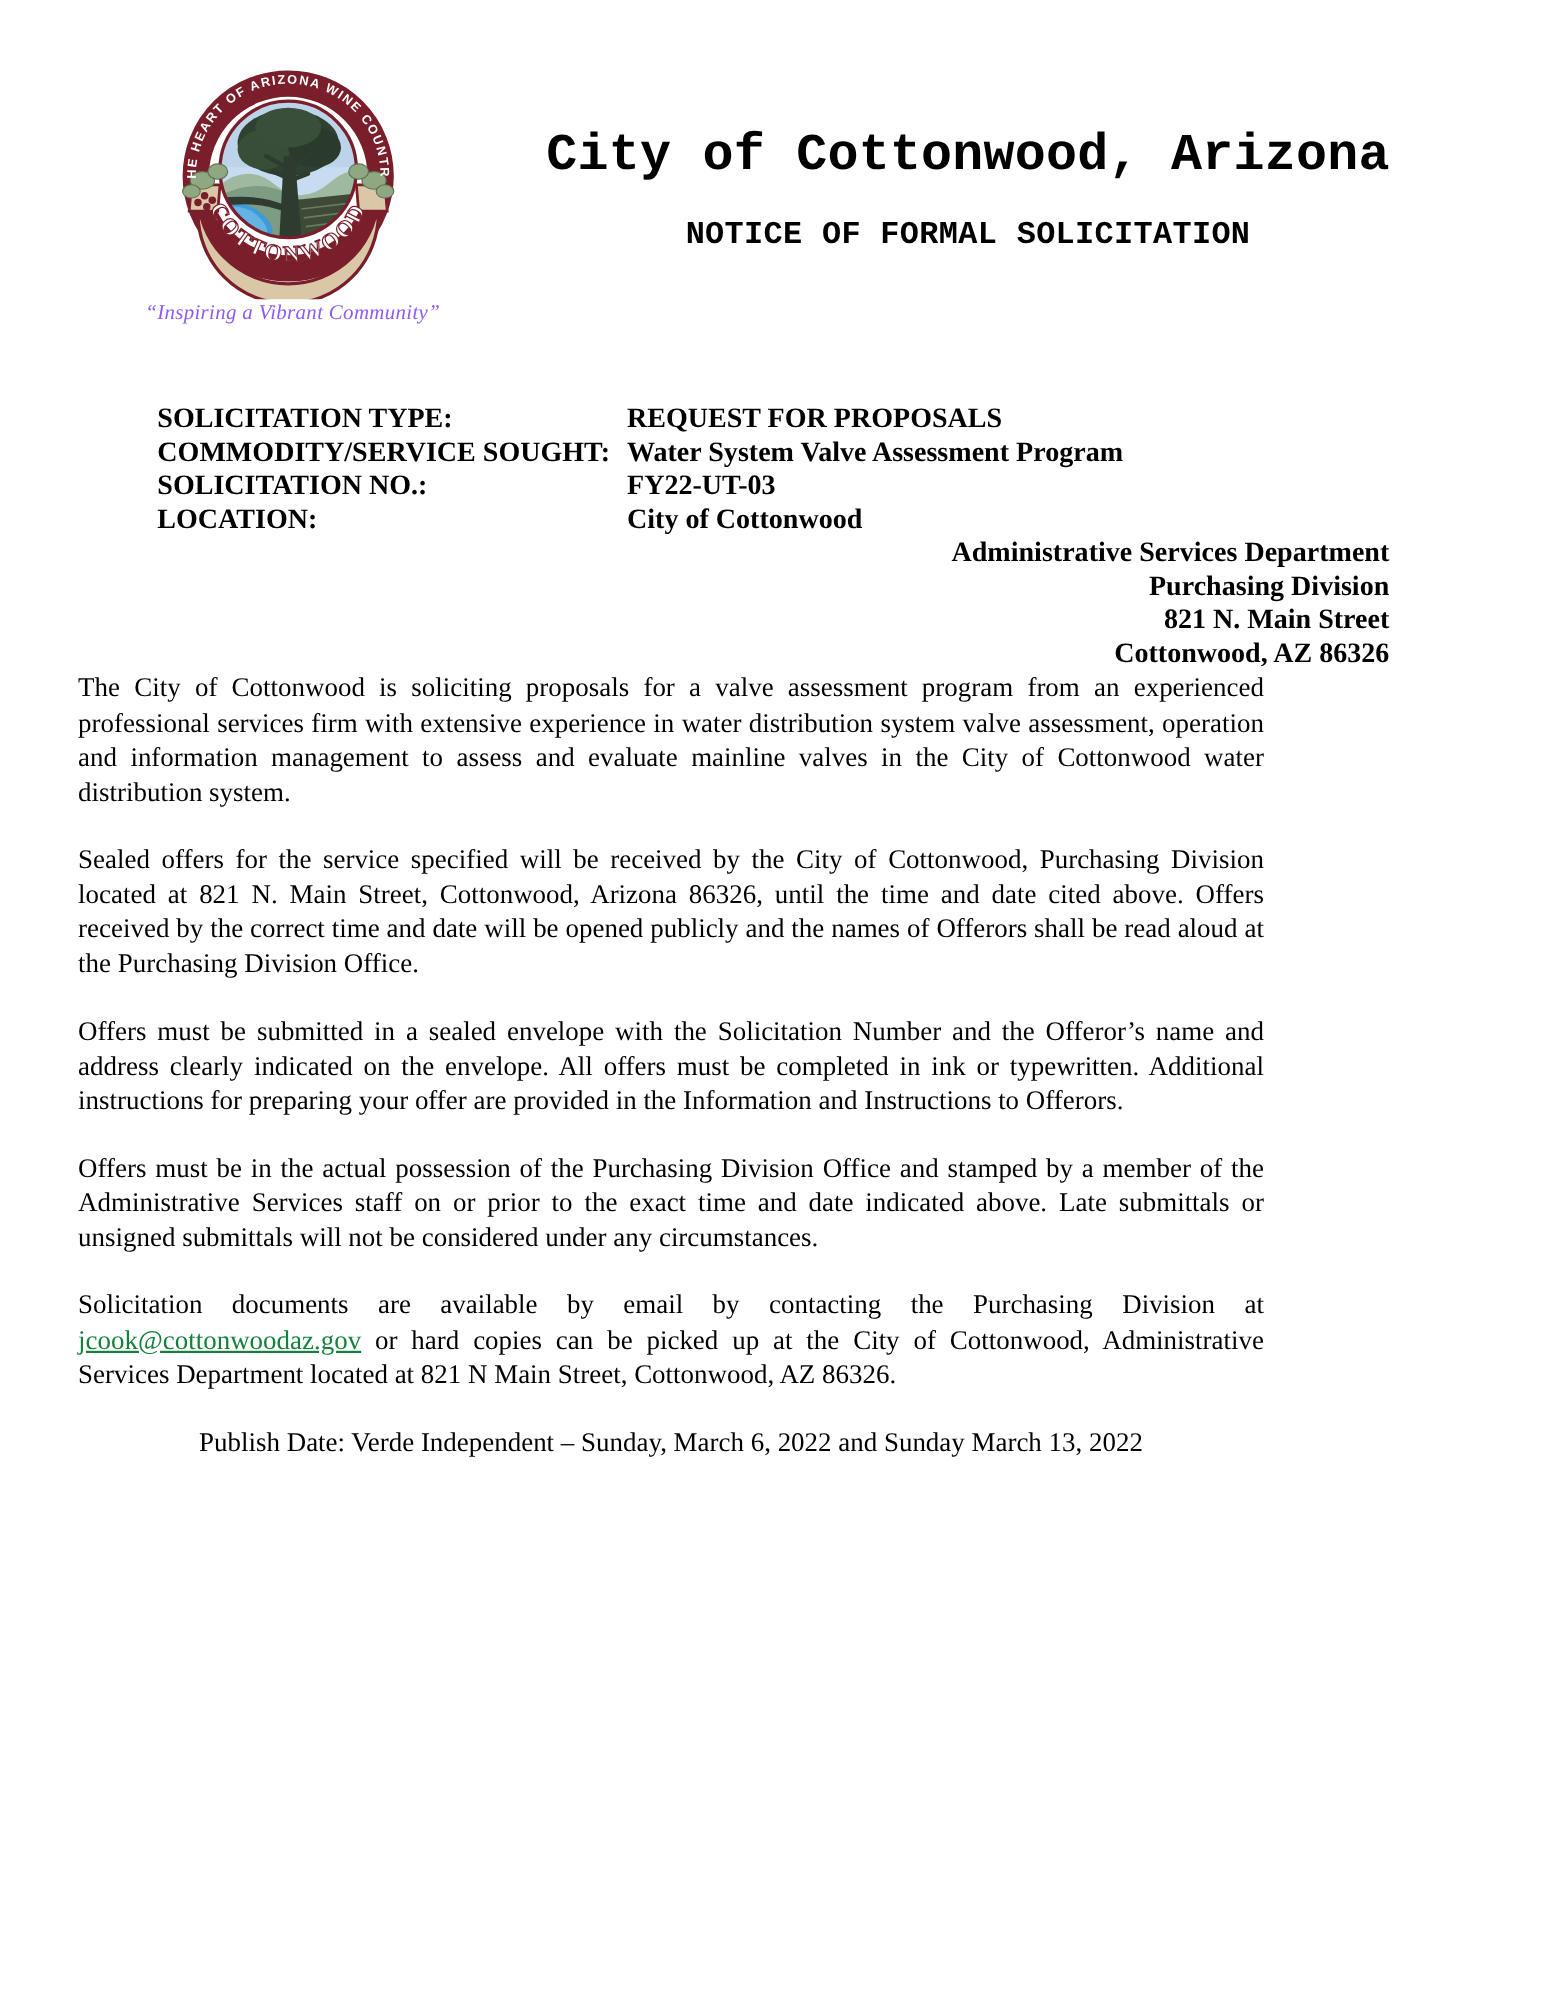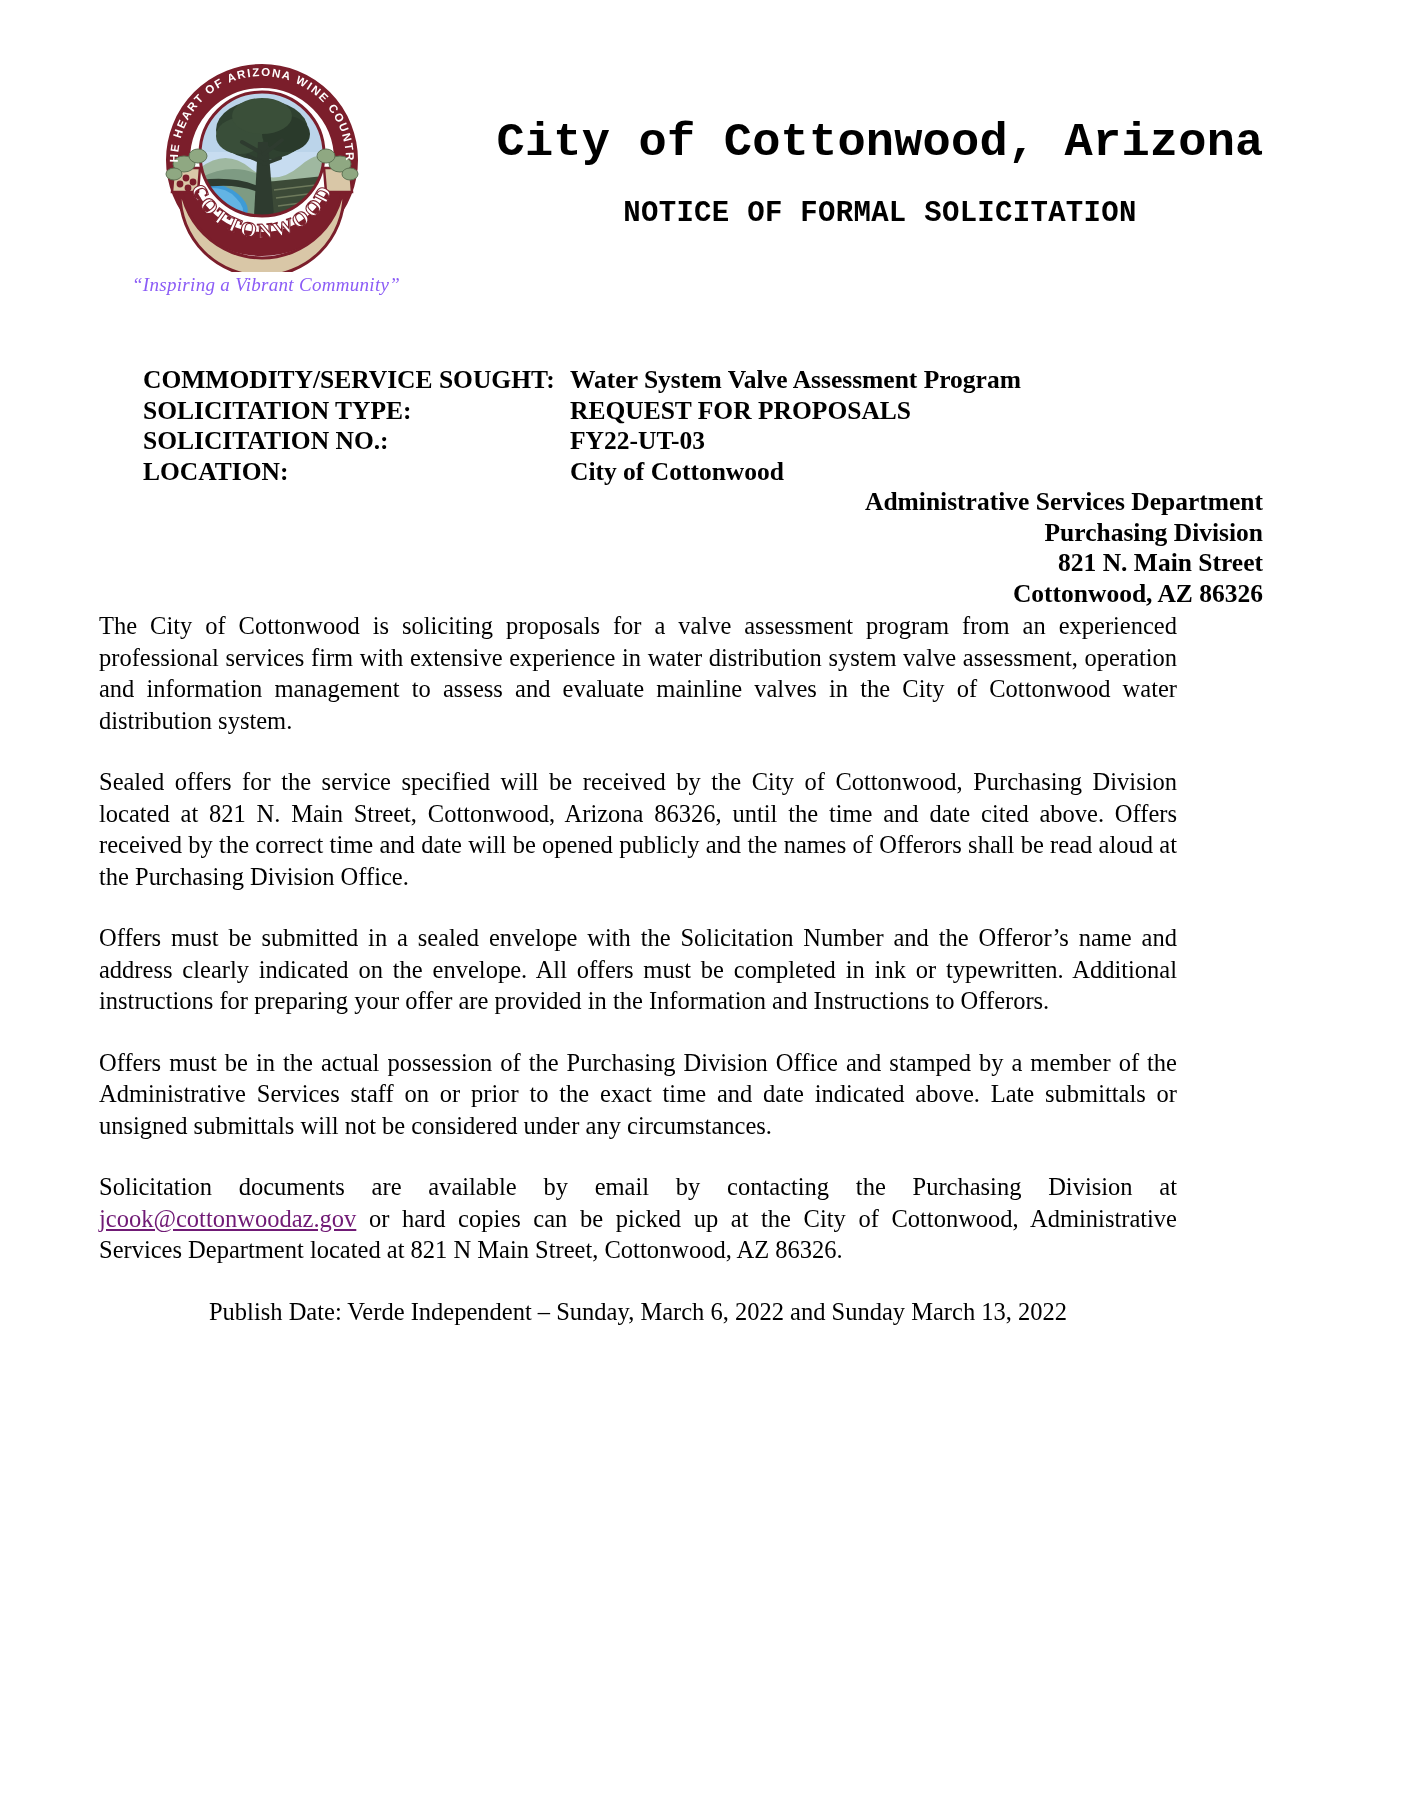--- a/index.html
+++ b/index.html
@@ -106,30 +106,29 @@
   
   .body-text {
     position: absolute;
     left: 71px;
     top: 610px;
     width: 1078px;
     font-size: 24.5px;
     line-height: 31.5px;
     text-align: justify;
     text-justify: inter-word;
-    margin-left: 28px;
   }
   .para {
     margin: 0 0 30px 0;
   }
   .para.no-justify {
     text-align: center;
   }
   a.email {
-    color: #701a75;
+    color: #15803d;
     text-decoration: underline;
   }
 </style>
 </head>
 <body>
 
 <div class="page">
 
   <div class="header">
 
@@ -209,26 +208,26 @@
     </div>
 
     <div class="title-block">
       <div class="doc-title">City of Cottonwood, Arizona</div>
       <div class="doc-subtitle">NOTICE OF FORMAL SOLICITATION</div>
     </div>
   </div>
 
   <div class="details">
     <div class="detail-row">
+      <div class="detail-label">SOLICITATION TYPE:</div>
+      <div class="detail-value">REQUEST FOR PROPOSALS</div>
+    </div>
+    <div class="detail-row">
       <div class="detail-label">COMMODITY/SERVICE SOUGHT:</div>
       <div class="detail-value">Water System Valve Assessment Program</div>
-    </div>
-    <div class="detail-row">
-      <div class="detail-label">SOLICITATION TYPE:</div>
-      <div class="detail-value">REQUEST FOR PROPOSALS</div>
     </div>
     <div class="detail-row">
       <div class="detail-label">SOLICITATION NO.:</div>
       <div class="detail-value">FY22-UT-03</div>
     </div>
     <div class="detail-row">
       <div class="detail-label">LOCATION:</div>
       <div class="detail-value">City of Cottonwood</div>
     </div>
     <div class="detail-sub">Administrative Services Department</div>

